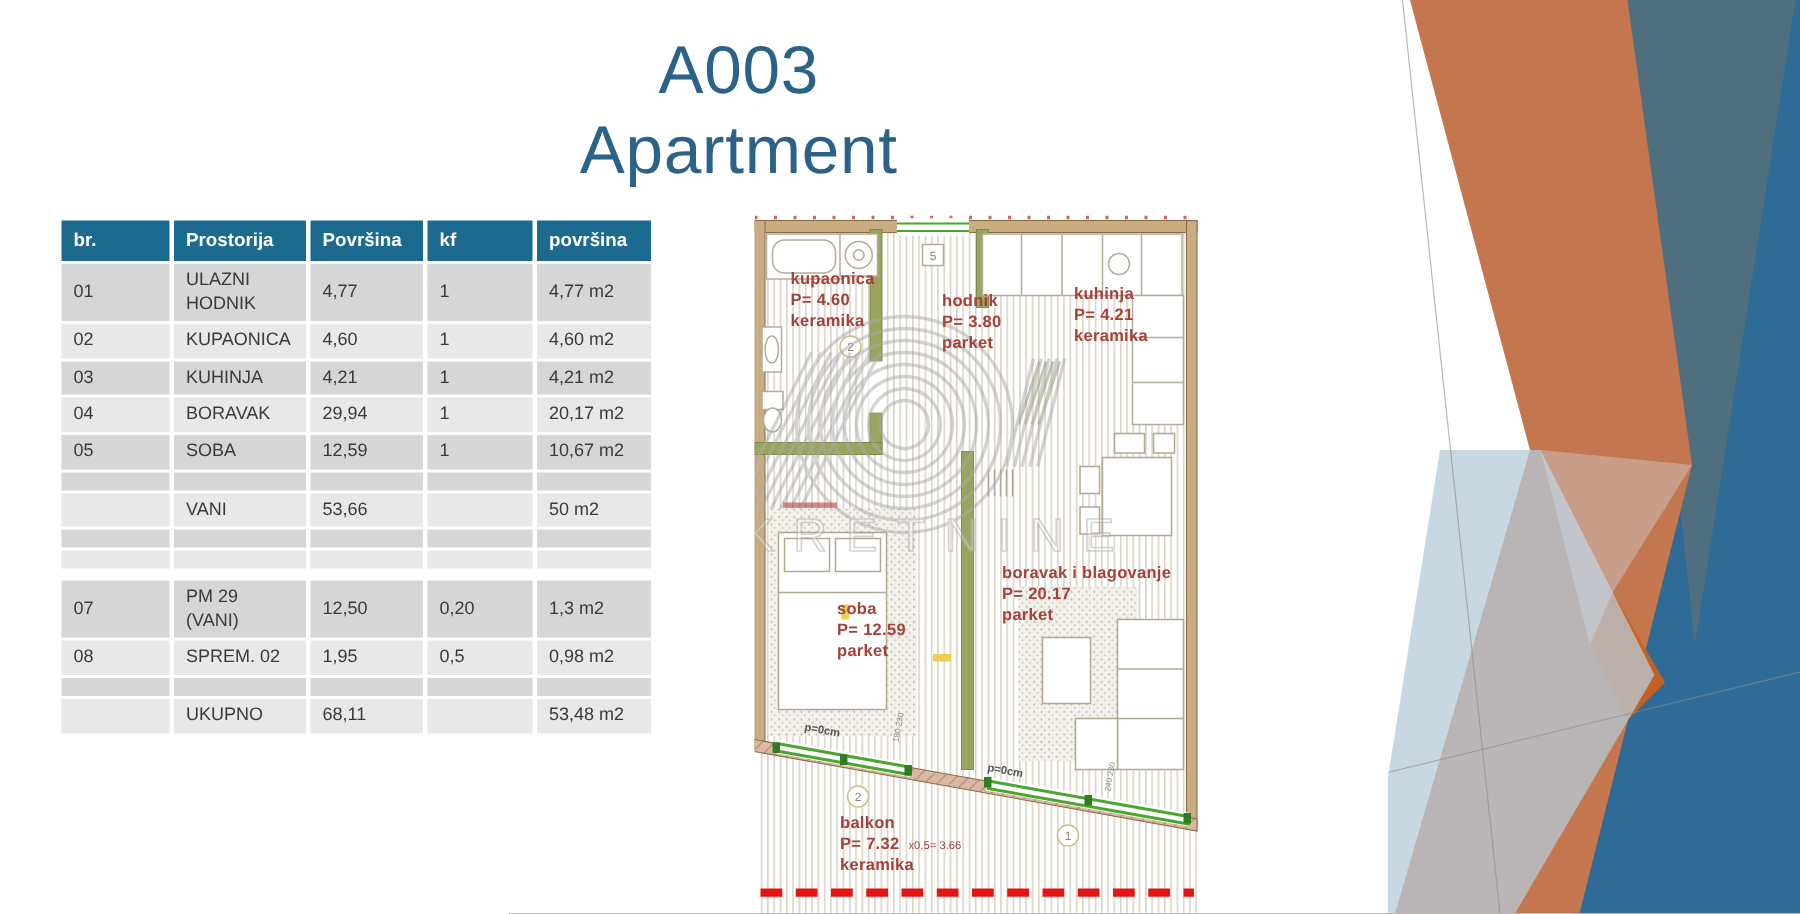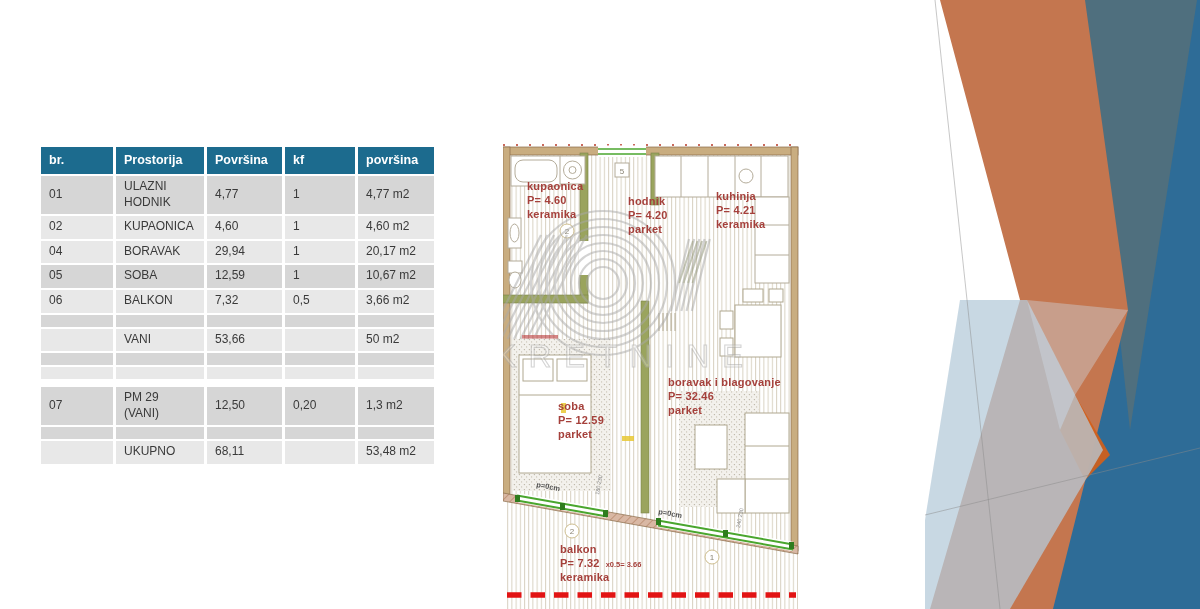--- a/index.html
+++ b/index.html
@@ -28,29 +28,33 @@
   .area-table tr.band-b td{background:#e8e8e8;margin-top:21px;}
   .area-table tr.spacer td{background:#fff;padding:0;height:4px;}
   .area-table tr.empty td{height:12px;}
   
   .plan{position:absolute;left:503px;top:143px;width:300px;height:466px;overflow:hidden;}
   .plan svg{position:absolute;left:0;top:0;}
   .plan-label{
     position:absolute;color:#a5403b;font-size:11px;font-weight:bold;line-height:1.25;
     white-space:nowrap;letter-spacing:.2px;
   }
-  .plan-label .small{font-size:7.5px;font-weight:bold;margin-left:6px;letter-spacing:0;}
+  .plan-label .small{font-size:7.5px;font-weight:normal;margin-left:6px;letter-spacing:0;}
   
   .deco{position:absolute;right:0;top:0;width:275px;height:609px;}
 </style>
 </head>
 <body>
 
 <div class="slide">
 
+  <div class="title">
+    <div>A003</div>
+    <div>Apartment</div>
+  </div>
 
   <table class="area-table">
     <colgroup>
       <col style="width:72px">
         <col style="width:88px">
         <col style="width:75px">
       <col style="width:70px">
         <col style="width:76px">
     </colgroup>
     <thead>
@@ -70,40 +74,40 @@
           <td>1</td>
           <td>4,77 m2</td>
         </tr>
         <tr class="band-b">
           <td>02</td>
           <td>KUPAONICA</td>
           <td>4,60</td>
           <td>1</td>
           <td>4,60 m2</td>
         </tr>
+        <tr class="band-a">
+          <td>03</td>
+          <td>KUHINJA</td>
+          <td>4,21</td>
+          <td>1</td>
+          <td>4,21 m2</td>
+        </tr>
         <tr class="band-b">
           <td>04</td>
           <td>BORAVAK</td>
           <td>29,94</td>
           <td>1</td>
           <td>20,17 m2</td>
         </tr>
         <tr class="band-a">
           <td>05</td>
           <td>SOBA</td>
           <td>12,59</td>
           <td>1</td>
           <td>10,67 m2</td>
-        </tr>
-        <tr class="band-b">
-          <td>06</td>
-          <td>BALKON</td>
-          <td>7,32</td>
-          <td>0,5</td>
-          <td>3,66 m2</td>
         </tr>
         <tr class="band-a empty">
           <td></td>
           <td></td>
           <td></td>
           <td></td>
           <td></td>
         </tr>
         <tr class="band-b">
           <td></td>
@@ -128,20 +132,27 @@
         </tr>
         <tr class="spacer">
           <td colspan="5"></td>
         </tr>
         <tr class="band-a">
           <td>07</td>
           <td>PM 29 (VANI)</td>
           <td>12,50</td>
           <td>0,20</td>
           <td>1,3 m2</td>
+        </tr>
+        <tr class="band-b">
+          <td>08</td>
+          <td>SPREM. 02</td>
+          <td>1,95</td>
+          <td>0,5</td>
+          <td>0,98 m2</td>
         </tr>
         <tr class="band-a empty">
           <td></td>
           <td></td>
           <td></td>
           <td></td>
           <td></td>
         </tr>
         <tr class="band-b">
           <td></td>
@@ -331,36 +342,36 @@
       <line x1="4" y1="452" x2="293" y2="452" stroke="#e21414" stroke-width="5.5" stroke-dasharray="14.5 9"></line>
     </svg>
     <div id="plan-labels">
         <div class="plan-label" style="left: 24px; top: 37px;">
           <div>kupaonica</div>
           <div>P= 4.60</div>
           <div>keramika</div>
         </div>
         <div class="plan-label" style="left: 109px; top: 52px; margin-left: 16px;">
           <div>hodnik</div>
-          <div>P= 4.20</div>
+          <div>P= 3.80</div>
           <div>parket</div>
         </div>
         <div class="plan-label" style="left: 213px; top: 47px;">
           <div>kuhinja</div>
           <div>P= 4.21</div>
           <div>keramika</div>
         </div>
         <div class="plan-label" style="left: 55px; top: 257px;">
           <div>soba</div>
           <div>P= 12.59</div>
           <div>parket</div>
         </div>
         <div class="plan-label" style="left: 165px; top: 233px;">
           <div>boravak i blagovanje</div>
-          <div>P= 32.46</div>
+          <div>P= 20.17</div>
           <div>parket</div>
         </div>
         <div class="plan-label" style="left: 57px; top: 400px;">
           <div>balkon</div>
           <div>P= 7.32<span class="small">x0.5=  3.66</span></div>
           <div>keramika</div>
         </div>
       </div>
   </div>
 

